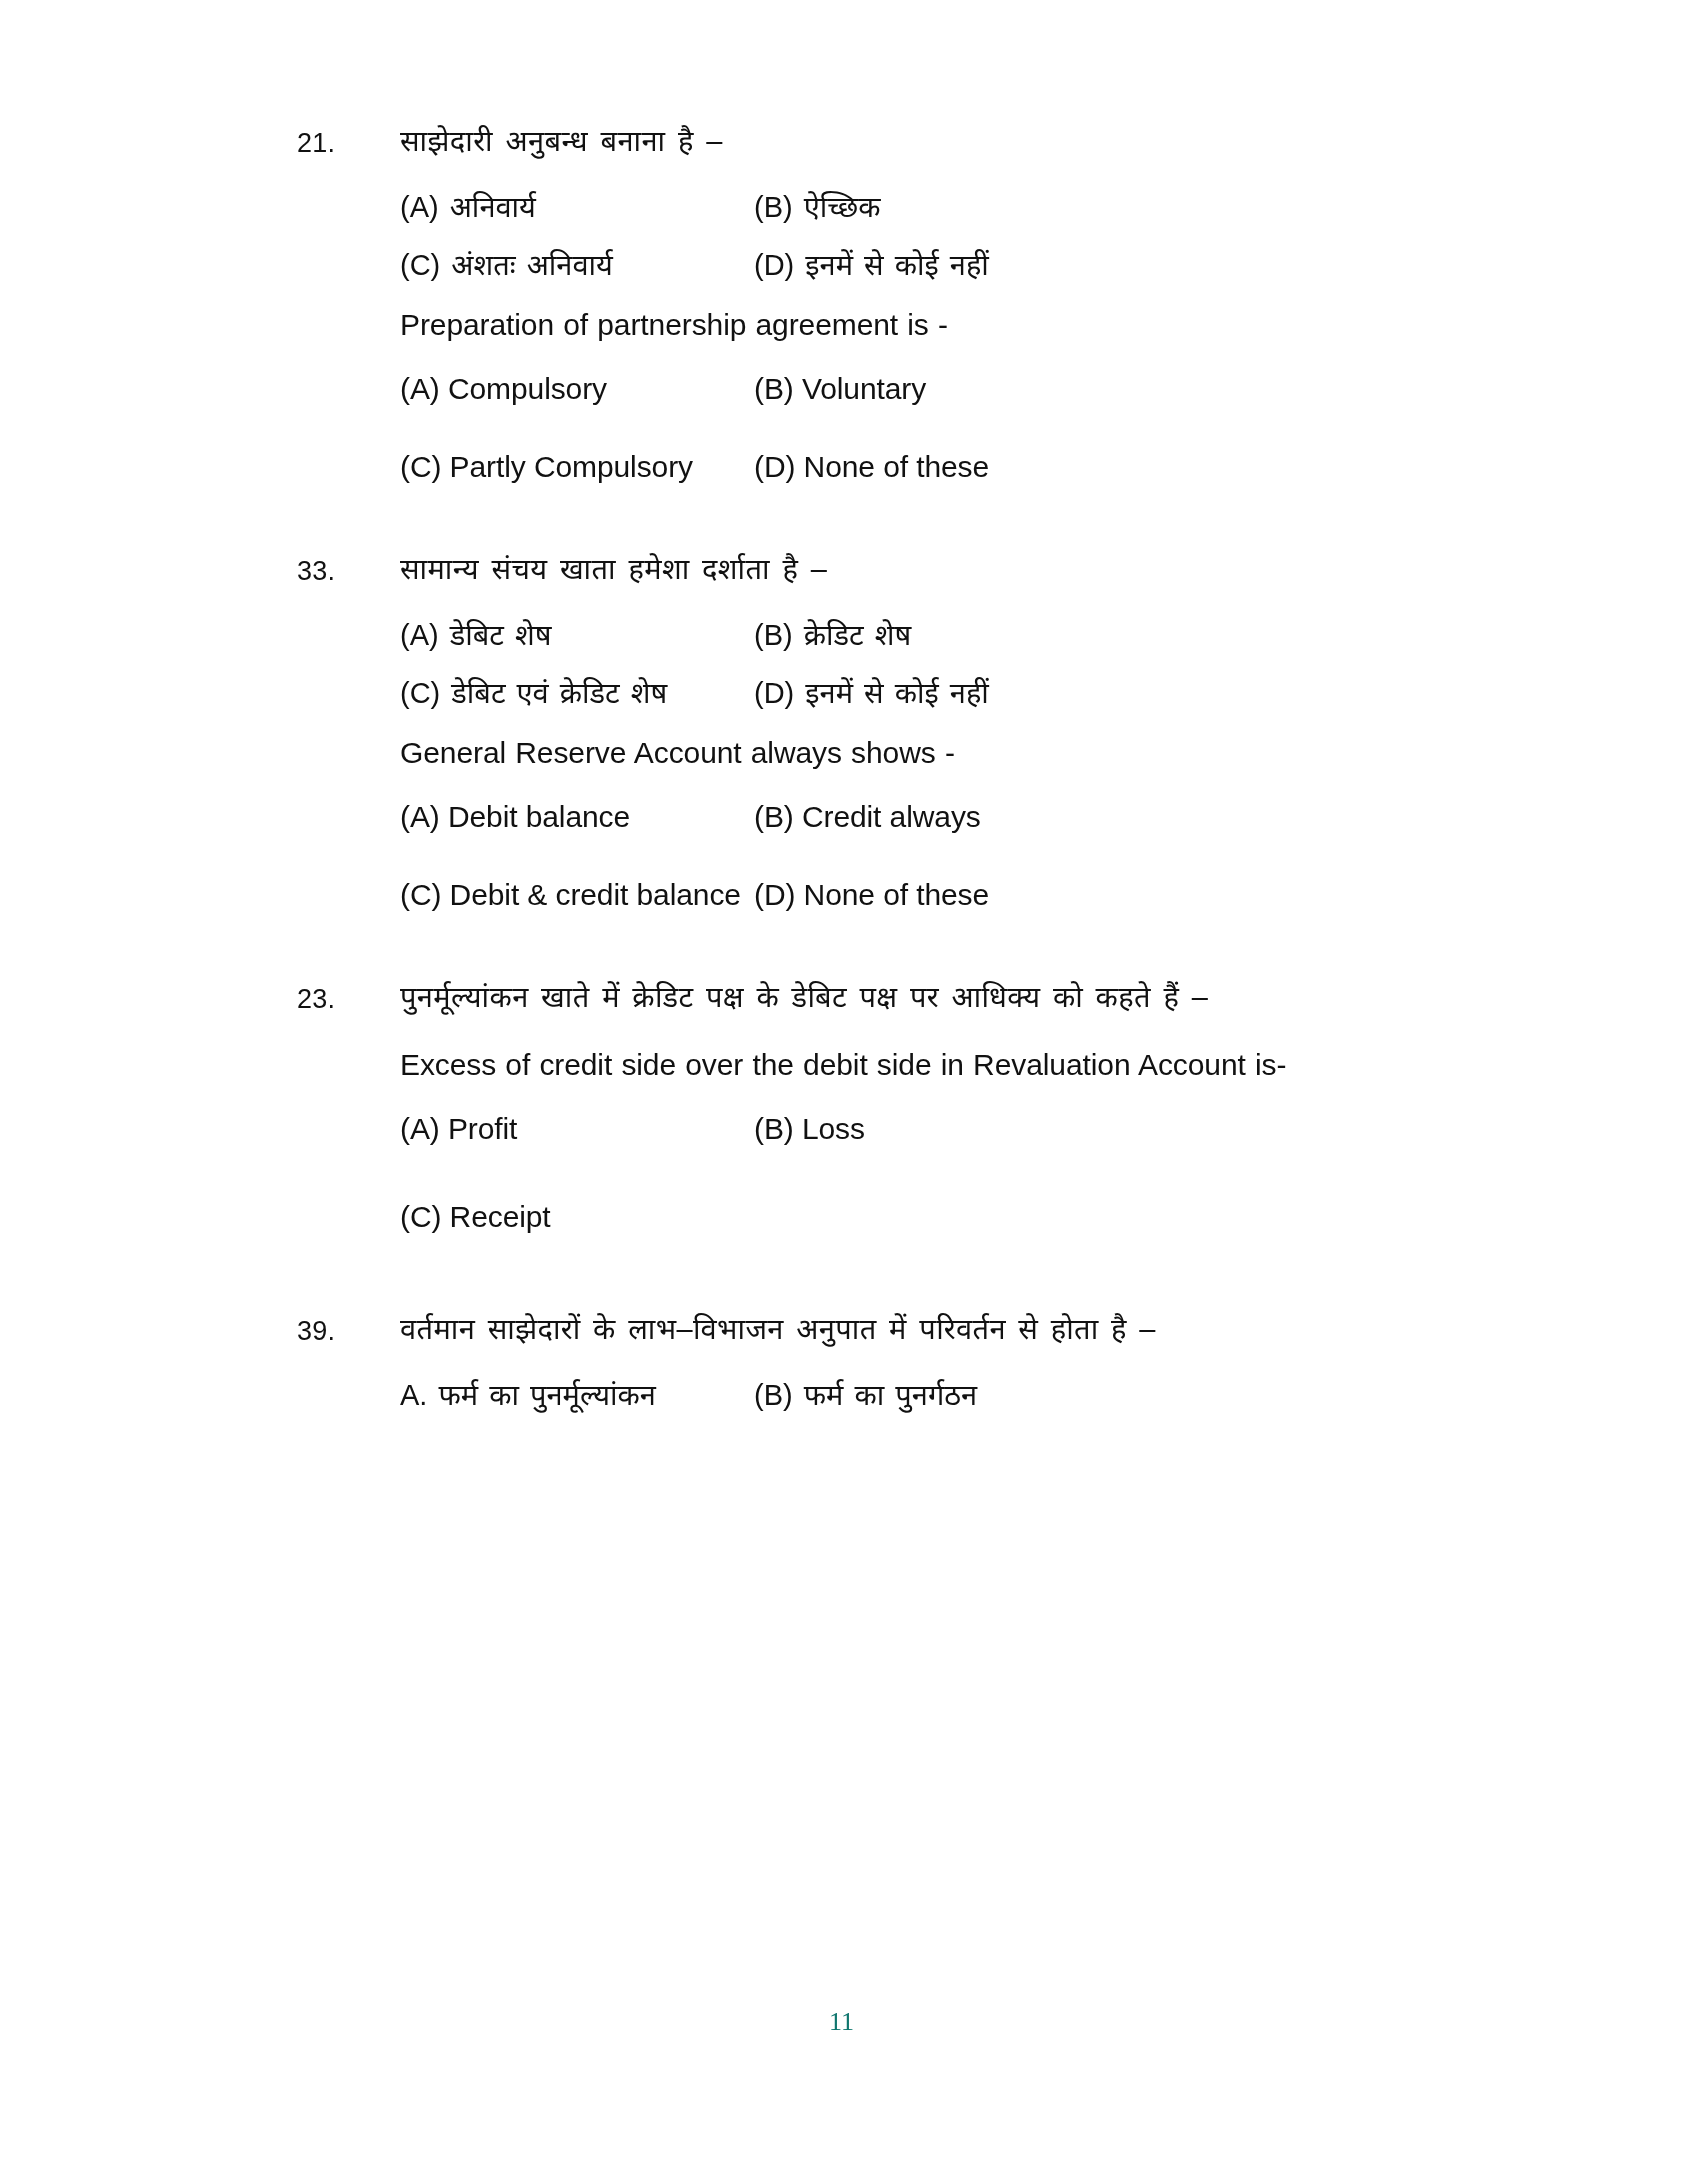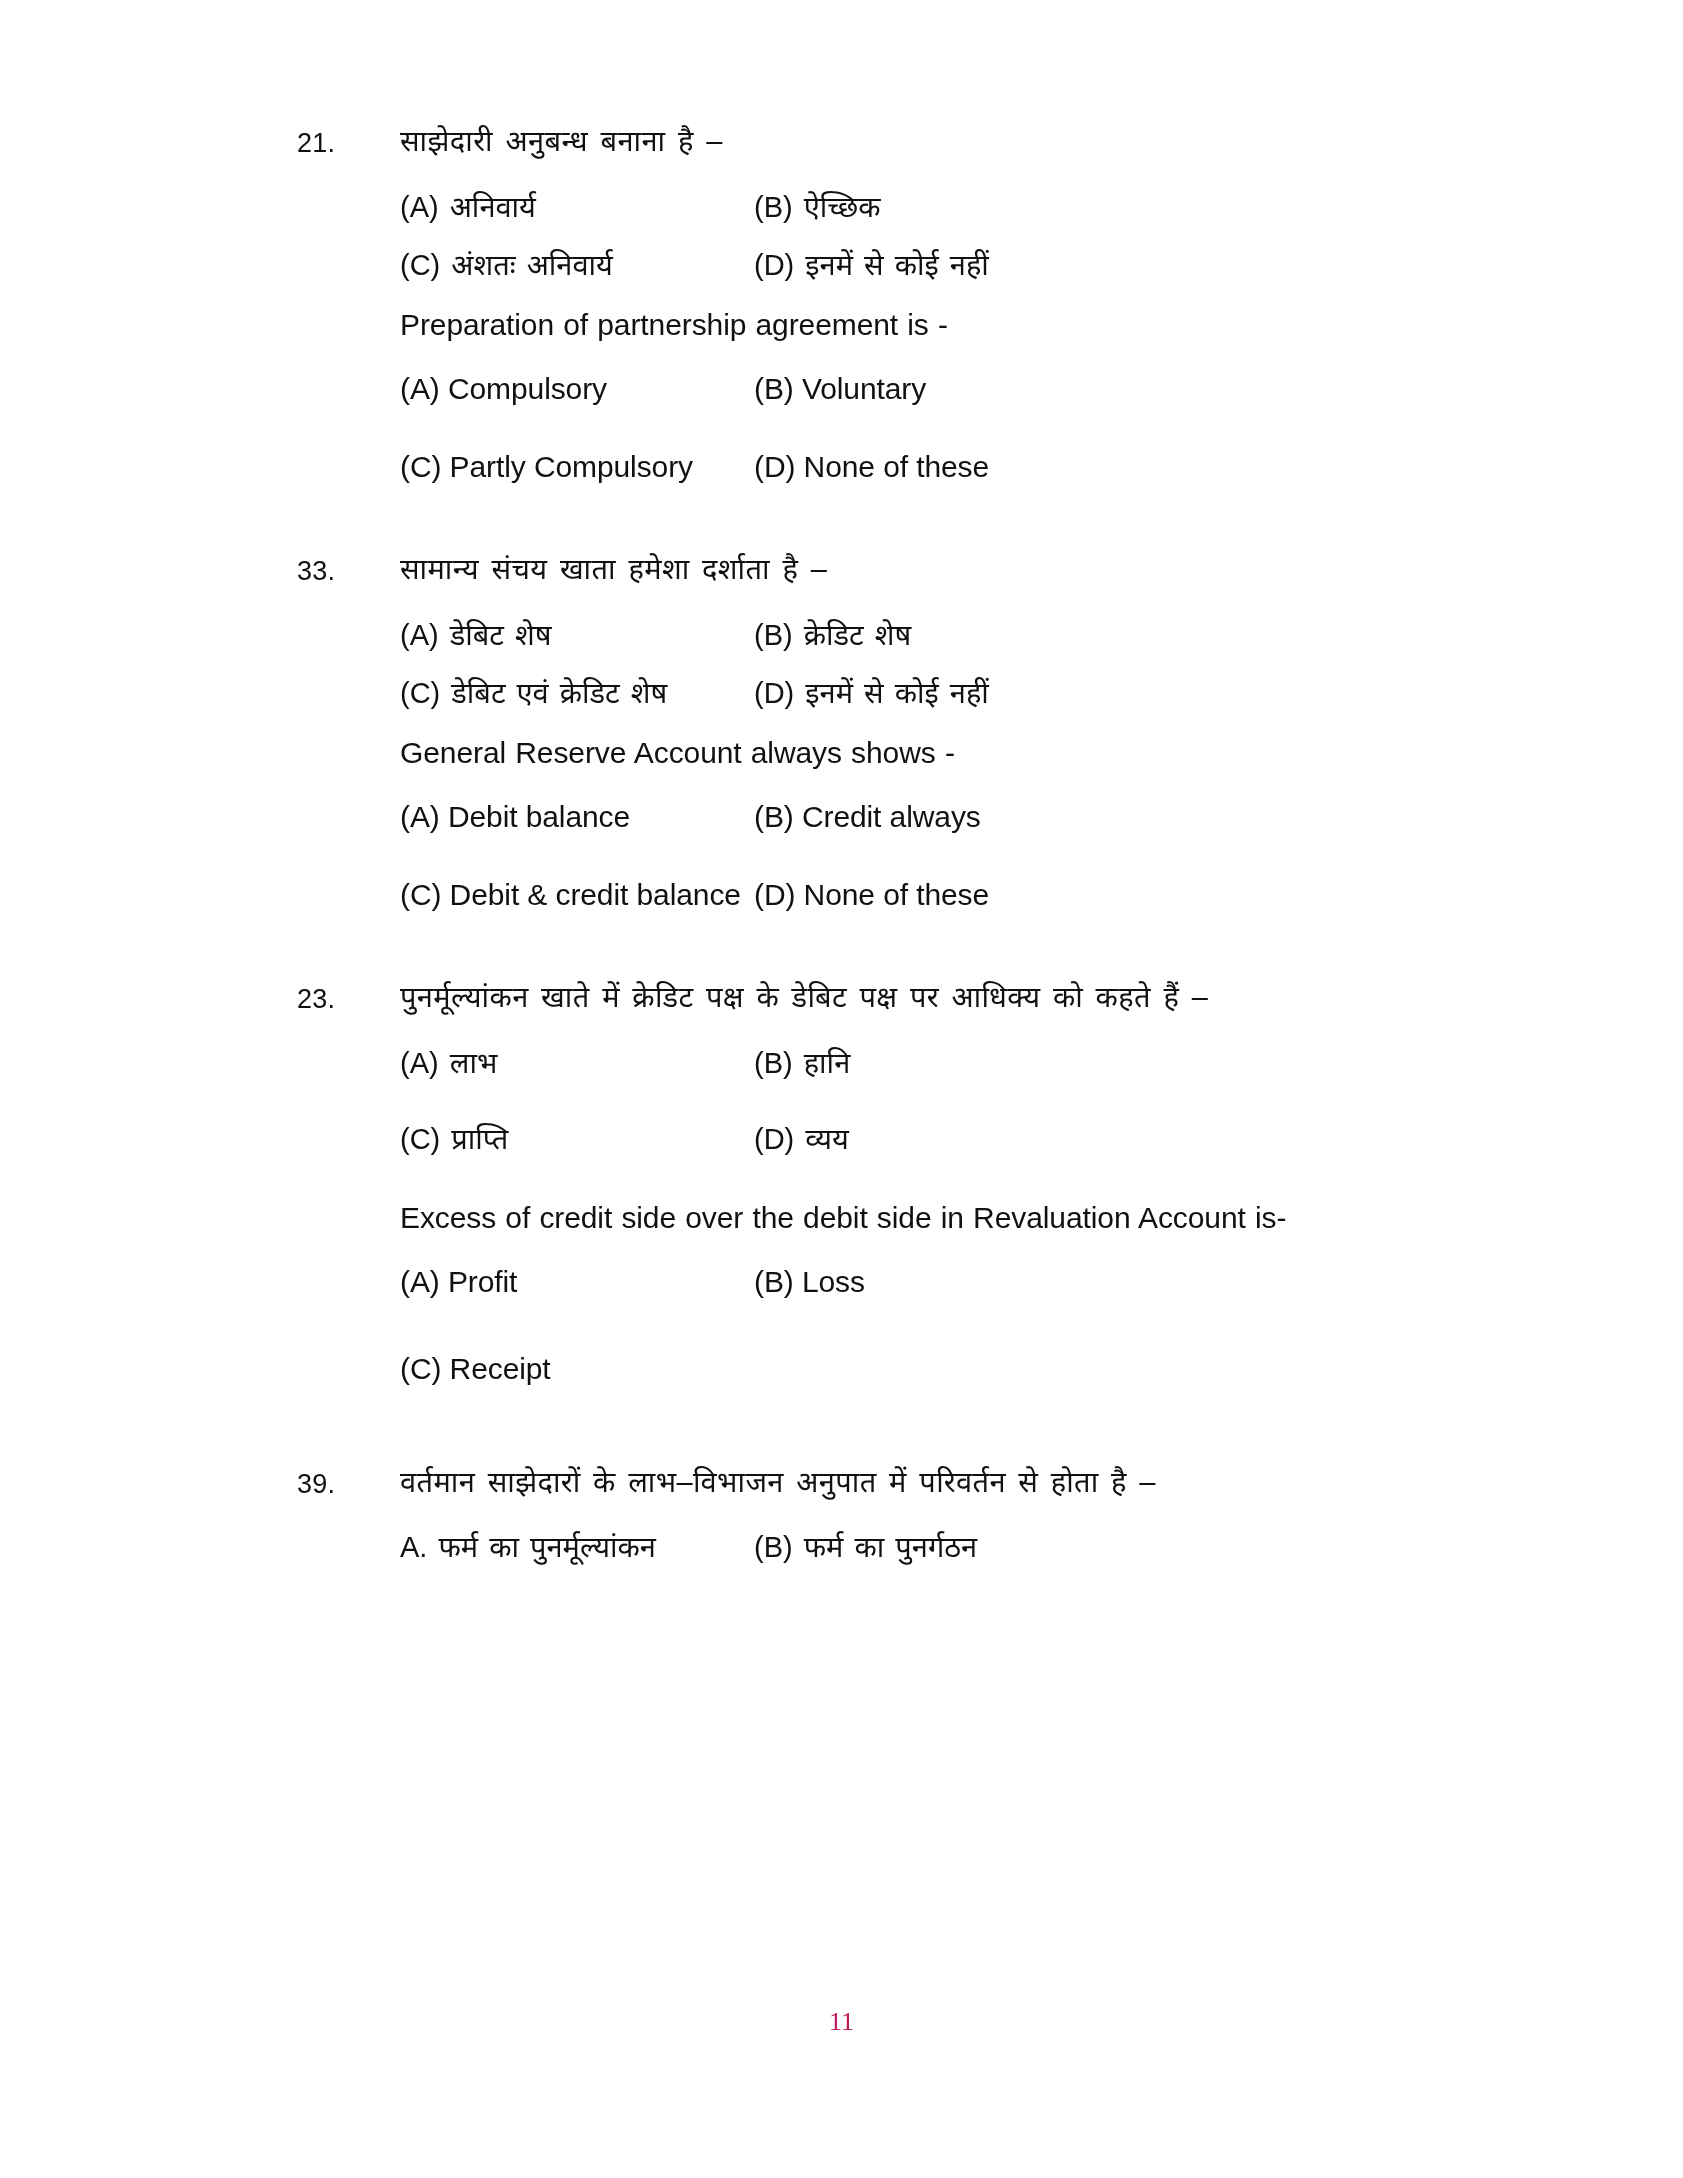--- a/index.html
+++ b/index.html
@@ -105,21 +105,21 @@
   .mid   .opt-row { margin-bottom: 40px; }
 
   .page-number {
     position: absolute;
     left: 0;
     right: 0;
     top: 2007px;
     text-align: center;
     font-family: "Liberation Serif", "DejaVu Serif", serif;
     font-size: 26px;
-    color: #be185d;
+    color: #0f766e;
   }
 </style>
 </head>
 <body>
 
 <div class="page">
   <div class="content">
 
     <div class="question">
       <div class="q-row">
@@ -179,30 +179,20 @@
           </div>
         </div>
       </div>
     </div>
 
     <div class="question">
       <div class="q-row">
         <div class="q-num">23.</div>
         <div class="q-body">
           <div class="stem hindi">पुनर्मूल्यांकन खाते में क्रेडिट पक्ष के डेबिट पक्ष पर आधिक्य को कहते हैं –</div>
-          <div class="opts mid">
-            <div class="opt-row">
-              <div class="opt hindi col-a">(A) लाभ</div>
-              <div class="opt hindi col-b">(B) हानि</div>
-            </div>
-            <div class="opt-row">
-              <div class="opt hindi col-a">(C) प्राप्ति</div>
-              <div class="opt hindi col-b">(D) व्यय</div>
-            </div>
-          </div>
           <div class="stem english">Excess of credit side over the debit side in Revaluation Account is-</div>
           <div class="opts loose">
             <div class="opt-row">
               <div class="opt english col-a">(A) Profit</div>
               <div class="opt english col-b">(B) Loss</div>
             </div>
             <div class="opt-row">
               <div class="opt english col-a">(C) Receipt</div>
             </div>
           </div>

